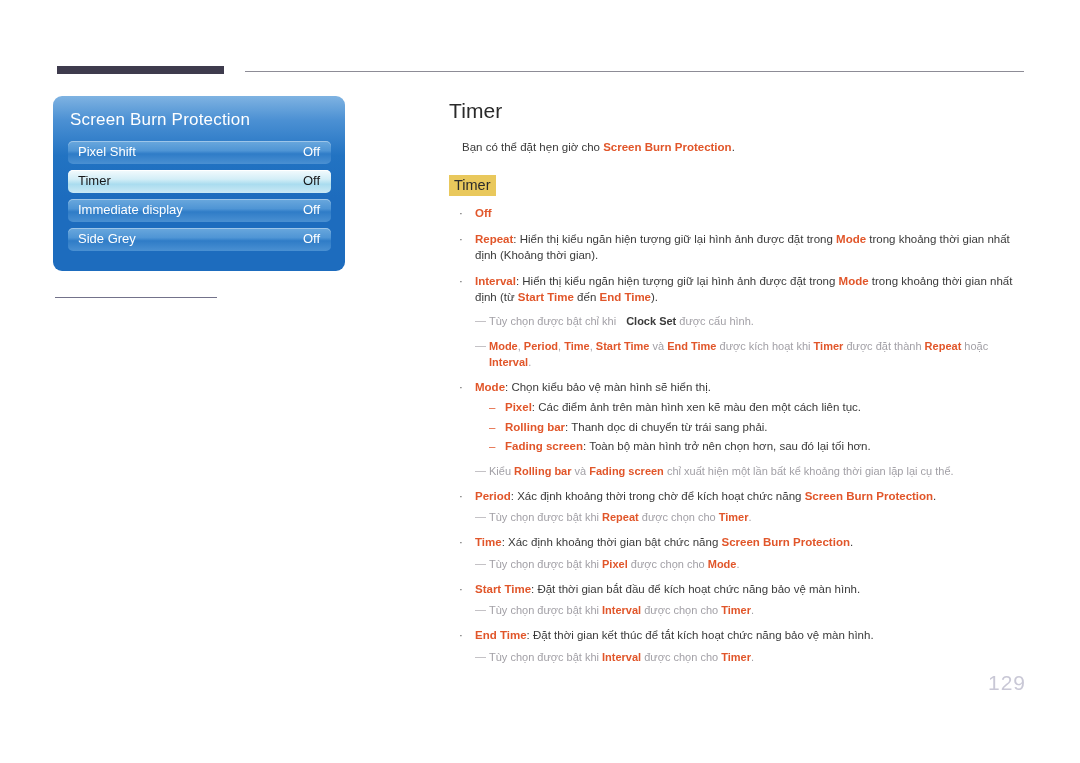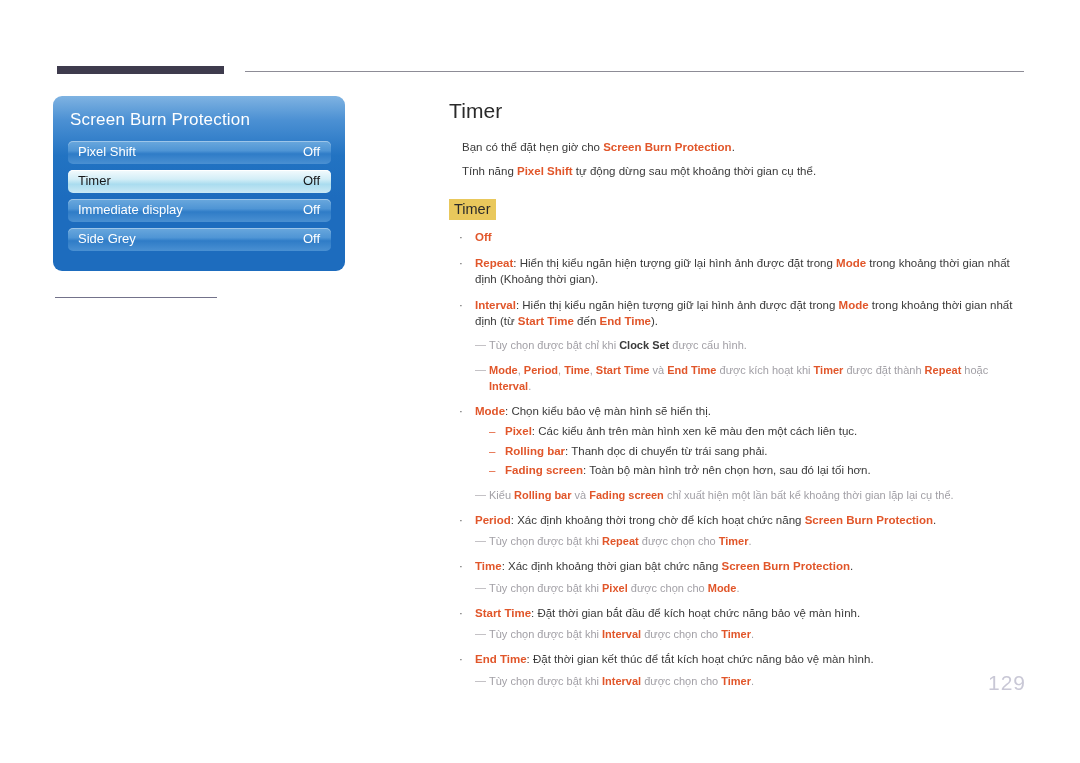--- a/index.html
+++ b/index.html
@@ -286,21 +286,20 @@
 <div class="footnote">
   <div class="rule"></div>
 </div>
 
 <div class="content">
 
   <h1 class="page-title">Timer</h1>
 
   <div class="intro">
     <p><span>Bạn có thể đặt hẹn giờ cho </span><span class="hl">Screen Burn Protection</span><span>.</span></p>
-    <p><span>Tính năng </span><span class="hl">Pixel Shift</span><span> tự động dừng sau một khoảng thời gian cụ thể.</span></p>
   </div>
 
   <div class="section-chip">Timer</div>
 
   <ul class="blist">
 
     <li class="bullet">
       <span class="dot">·</span>
       <span class="hl">Off</span>
     </li>
@@ -308,36 +307,36 @@
     <li class="bullet">
       <span class="dot">·</span>
       <span class="hl">Repeat</span><span>: Hiển thị kiểu ngăn hiện tượng giữ lại hình ảnh được đặt trong </span><span class="hl">Mode</span><span> trong khoảng thời gian nhất định (Khoảng thời gian).</span>
     </li>
 
     <li class="bullet">
       <span class="dot">·</span>
       <span class="hl">Interval</span><span>: Hiển thị kiểu ngăn hiện tượng giữ lại hình ảnh được đặt trong </span><span class="hl">Mode</span><span> trong khoảng thời gian nhất định (từ </span><span class="hl">Start Time</span><span> đến </span><span class="hl">End Time</span><span>).</span>
 
       <div class="note" style="padding-left:14px;margin-top:7px;">
-        <span class="emdash">—</span><span>Tùy chọn được bật chỉ khi </span><span class="hl" style="color:#3a3a3a;">Clock Set</span><span> được cấu hình.</span>
+        <span class="emdash">—</span><span>Tùy chọn được bật chỉ khi </span><span class="hl" style="color:#3a3a3a;margin-left:7px;">Clock Set</span><span> được cấu hình.</span>
       </div>
 
       <div class="note" style="padding-left:14px;margin-top:9px;">
         <span class="emdash">—</span><span class="hl">Mode</span><span>, </span><span class="hl">Period</span><span>, </span><span class="hl">Time</span><span>, </span><span class="hl">Start Time</span><span> và </span><span class="hl">End Time</span><span> được kích hoạt khi </span><span class="hl">Timer</span><span> được đặt thành </span><span class="hl">Repeat</span><span> hoặc </span><span class="hl">Interval</span><span>.</span>
       </div>
     </li>
 
     <li class="bullet">
       <span class="dot">·</span>
       <span class="hl">Mode</span><span>: Chọn kiểu bảo vệ màn hình sẽ hiển thị.</span>
 
       <ul class="sublist">
         <li class="subitem">
           <span class="ndash">–</span>
-          <span class="hl">Pixel</span><span>: Các kiểu ảnh trên màn hình xen kẽ màu đen một cách liên tục.</span>
+          <span class="hl">Pixel</span><span>: Các điểm ảnh trên màn hình xen kẽ màu đen một cách liên tục.</span>
         </li>
         <li class="subitem">
           <span class="ndash">–</span>
           <span class="hl">Rolling bar</span><span>: Thanh dọc di chuyển từ trái sang phải.</span>
         </li>
         <li class="subitem">
           <span class="ndash">–</span>
           <span class="hl">Fading screen</span><span>: Toàn bộ màn hình trở nên chọn hơn, sau đó lại tối hơn.</span>
         </li>
       </ul>

